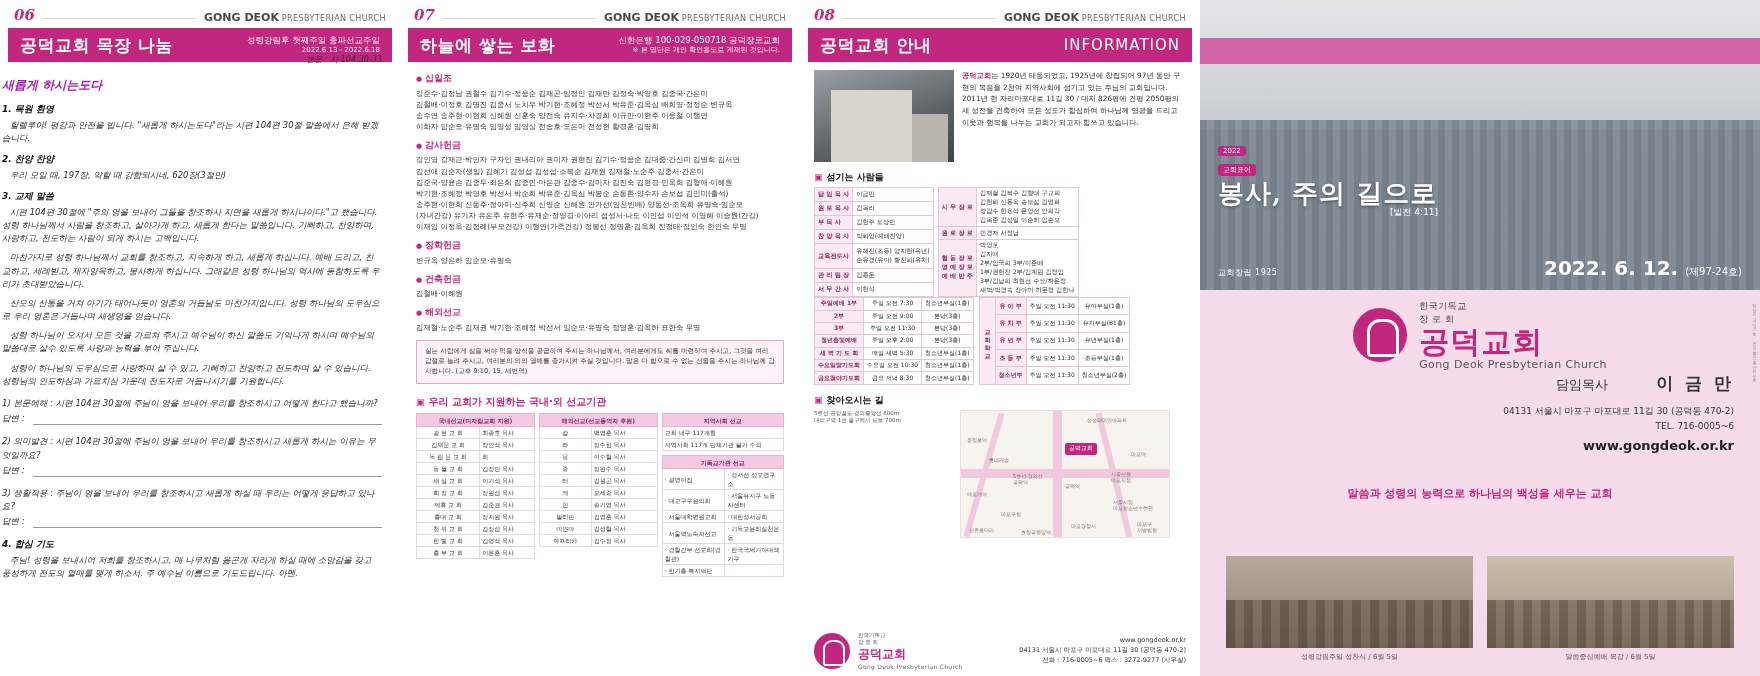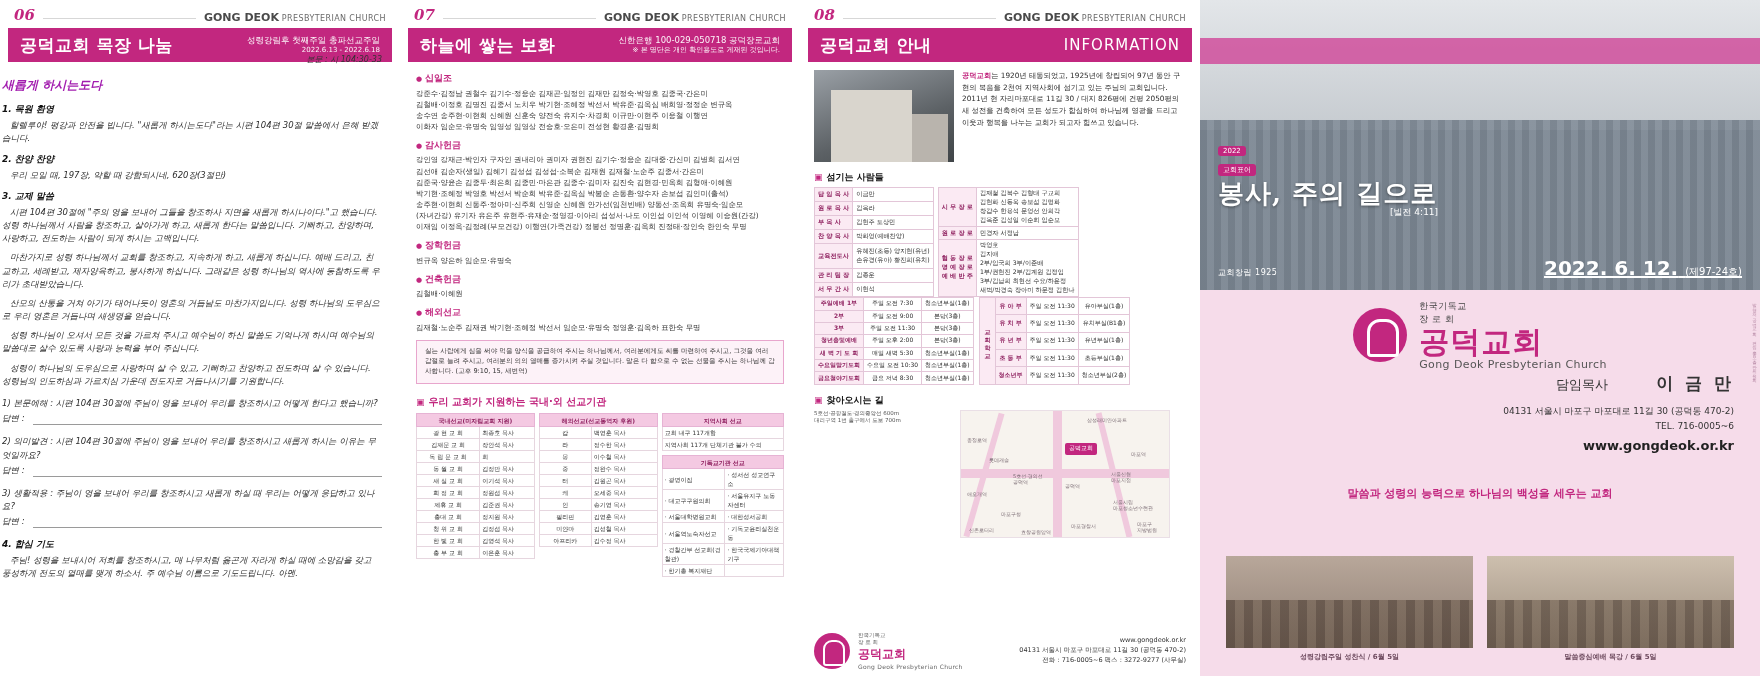--- a/index.html
+++ b/index.html
@@ -104,37 +104,37 @@
     background:repeating-linear-gradient(90deg,#6f7a86 0 7px,#808b97 7px 14px); opacity:.85; }
   .cover .hero .hall { position:absolute; left:0; top:0; width:560px; height:130px;
     background:linear-gradient(180deg,#e3e6e9,#c6cbd0); }
   .cover .hero .banner { position:absolute; left:0; top:38px; width:560px; height:26px; background:#cf3b93; opacity:.75; }
   .cover .badge { position:absolute; left:18px; top:138px; width:62px; height:40px; }
   .cover .badge .b1 { background:#c2277f; color:#fff; font-size:7px; padding:1px 5px; border-radius:3px; display:inline-block; }
   .cover .verse-k { position:absolute; left:18px; top:176px; color:#ffffff;
     font-size:26px; font-weight:700; letter-spacing:1px; text-shadow:0 1px 3px rgba(0,0,0,.45); font-family:"DejaVu Serif", serif; }
   .cover .verse-ref { position:absolute; left:190px; top:206px; color:#ffffff; font-size:9px; }
   .cover .estab { position:absolute; left:18px; bottom:12px; color:#fff; font-size:8px; letter-spacing:.5px; }
-  .cover .date { position:absolute; right:18px; bottom:10px; color:#ffffff; font-size:20px; font-weight:700;text-decoration:underline; }
+  .cover .date { position:absolute; right:18px; bottom:10px; color:#ffffff; font-size:20px; font-weight:700; }
   .cover .date small { font-size:10px; font-weight:400; }
 
   .cover .logoblock { position:absolute; top:300px; left:0; width:560px; display:flex; align-items:center; justify-content:center; gap:12px; }
   .cover .logoblock .mk { width:54px; height:54px; border-radius:50%; background:#c2277f; position:relative; }
   .cover .logoblock .mk:after { content:""; position:absolute; left:14px; top:11px; width:26px; height:32px; border:3px solid #fff; border-radius:13px 13px 4px 4px; }
   .cover .logoblock .tx .kr { font-size:9px; color:#444; letter-spacing:.5px; }
   .cover .logoblock .tx .nm { font-size:30px; font-weight:700; color:#c2277f; letter-spacing:1px; line-height:1.05; }
   .cover .logoblock .tx .en { font-size:11px; color:#555; letter-spacing:.4px; }
 
   .cover .pastor { position:absolute; top:372px; right:26px; font-size:13px; color:#333; }
   .cover .pastor b { font-size:17px; letter-spacing:3px;margin-left:44px; }
   .cover .addr { position:absolute; top:404px; right:26px; text-align:right; font-size:9px; color:#333; line-height:1.7; }
   .cover .addr .url { font-size:13px; font-weight:700; color:#222; }
   .cover .slogan { position:absolute; top:486px; left:0; width:560px; text-align:center; font-size:11px; color:#c2277f; font-weight:700; }
   .cover .shots { position:absolute; bottom:14px; left:26px; right:26px; display:flex; gap:14px; }
-  .cover .shot { flex:1;font-weight:bold; }
+  .cover .shot { flex:1; }
   .cover .shot .img { height:92px; background:linear-gradient(180deg,#b8a79a,#8f7f74); position:relative; overflow:hidden; }
   .cover .shot .img.b { background:linear-gradient(180deg,#cdbfae,#9c8d7e); }
   .cover .shot .img:after { content:""; position:absolute; left:0; bottom:0; width:100%; height:52%;
     background:repeating-linear-gradient(90deg,rgba(60,45,35,.55) 0 9px, rgba(95,78,63,.5) 9px 18px); }
   .cover .shot .cap { margin-top:4px; text-align:center; font-size:7px; color:#6d4a5e; }
 
   .sideline { position:absolute; right:3px; top:300px; font-size:4.5px; color:#b98ca8; writing-mode:vertical-rl; }
 </style>
 </head>
 <body>

